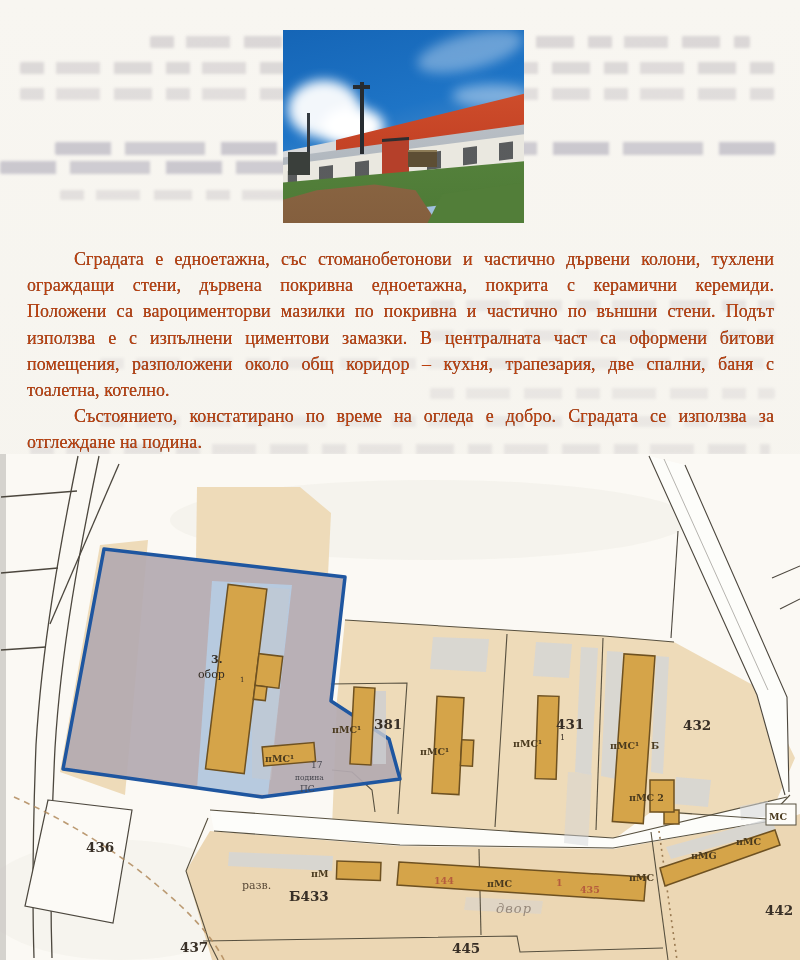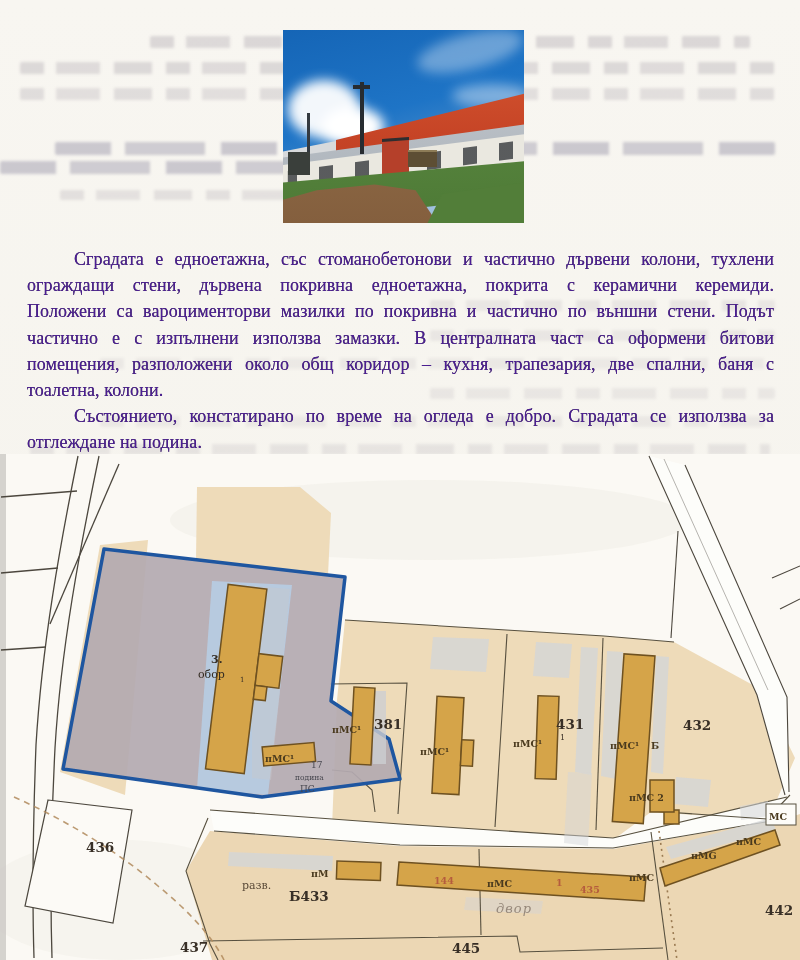--- a/index.html
+++ b/index.html
@@ -17,21 +17,21 @@
       rgba(122,112,128,.5) 36px 80px, rgba(122,112,128,0) 80px 94px,
       rgba(122,112,128,.55) 94px 132px, rgba(122,112,128,0) 132px 146px);
     filter:blur(1.5px);
   }
   .bleed.hd{background:repeating-linear-gradient(90deg,
       rgba(98,94,128,.6) 0 56px, rgba(98,94,128,0) 56px 70px,
       rgba(98,94,128,.55) 70px 150px, rgba(98,94,128,0) 150px 166px);}
   
   .doc{
     position:absolute;left:27px;top:246px;width:747px;z-index:3;
-    color:#4c1d95;font-size:18px;line-height:26.2px;letter-spacing:.1px;
+    color:#c2410c;font-size:18px;line-height:26.2px;letter-spacing:.1px;
     text-shadow:0 0 .5px rgba(20,20,25,.8);
   }
   .docline{text-align:justify;text-align-last:justify;}
   .docline.noj{text-align-last:left;}
   .docline.ind{text-indent:47px;}
   
   .photo{position:absolute;left:283px;top:30px;width:241px;height:193px;z-index:2;
     overflow:hidden;background:linear-gradient(165deg,#1565b6 0%,#1e74c6 42%,#4d8ecb 68%,#8db5d9 78%,#9fc0dd 84%);}
   .photo div{position:absolute;}
   .cloud{background:#fff;border-radius:50%;filter:blur(6px);}
@@ -78,23 +78,23 @@
   <div class="clip" style="clip-path:polygon(0% 88%,14% 83%,38% 80%,55% 83%,64% 100%,0% 100%);background:linear-gradient(180deg,#96744c,#845f3e);"></div>
   <div class="clip" style="clip-path:polygon(60% 100%,66% 85%,100% 79%,100% 100%);background:#527e39;"></div>
   <div style="left:2%;top:63%;width:9%;height:12%;background:#3a3f3b;"></div>
   <div style="left:52%;top:62%;width:12%;height:8%;background:#5d4e34;border-top:2px solid #8d7c57;"></div>
 </div>
 
 <div class="doc">
   <div class="docline ind">Сградата е едноетажна, със стоманобетонови и частично дървени колони, тухлени</div>
   <div class="docline">ограждащи стени, дървена покривна едноетажна, покрита с керамични керемиди.</div>
   <div class="docline">Положени са вароцименторви мазилки по покривна и частично по външни стени. Подът</div>
-  <div class="docline">частично е с изпълнени използва замазки. В централната част са оформени битови</div>
+  <div class="docline">използва е с изпълнени циментови замазки. В централната част са оформени битови</div>
   <div class="docline">помещения, разположени около общ коридор – кухня, трапезария, две спални, баня с</div>
-  <div class="docline noj">тоалетна, колони.</div>
+  <div class="docline noj">тоалетна, котелно.</div>
   <div class="docline ind">Състоянието, констатирано по време на огледа е добро. Сградата се използва за</div>
   <div class="docline noj">отглеждане на подина.</div>
 </div>
 
 <svg class="map" width="800" height="506" viewBox="0 454 800 506" xmlns="http://www.w3.org/2000/svg">
 
   <rect x="0" y="454" width="800" height="506" fill="#fbf9f4"></rect>
   <ellipse cx="430" cy="520" rx="260" ry="40" fill="#efede6" opacity=".5"></ellipse>
   <ellipse cx="120" cy="900" rx="140" ry="60" fill="#f1efe8" opacity=".5"></ellipse>
   <rect x="0" y="454" width="6" height="506" fill="#c8c6c2" opacity=".75"></rect>

